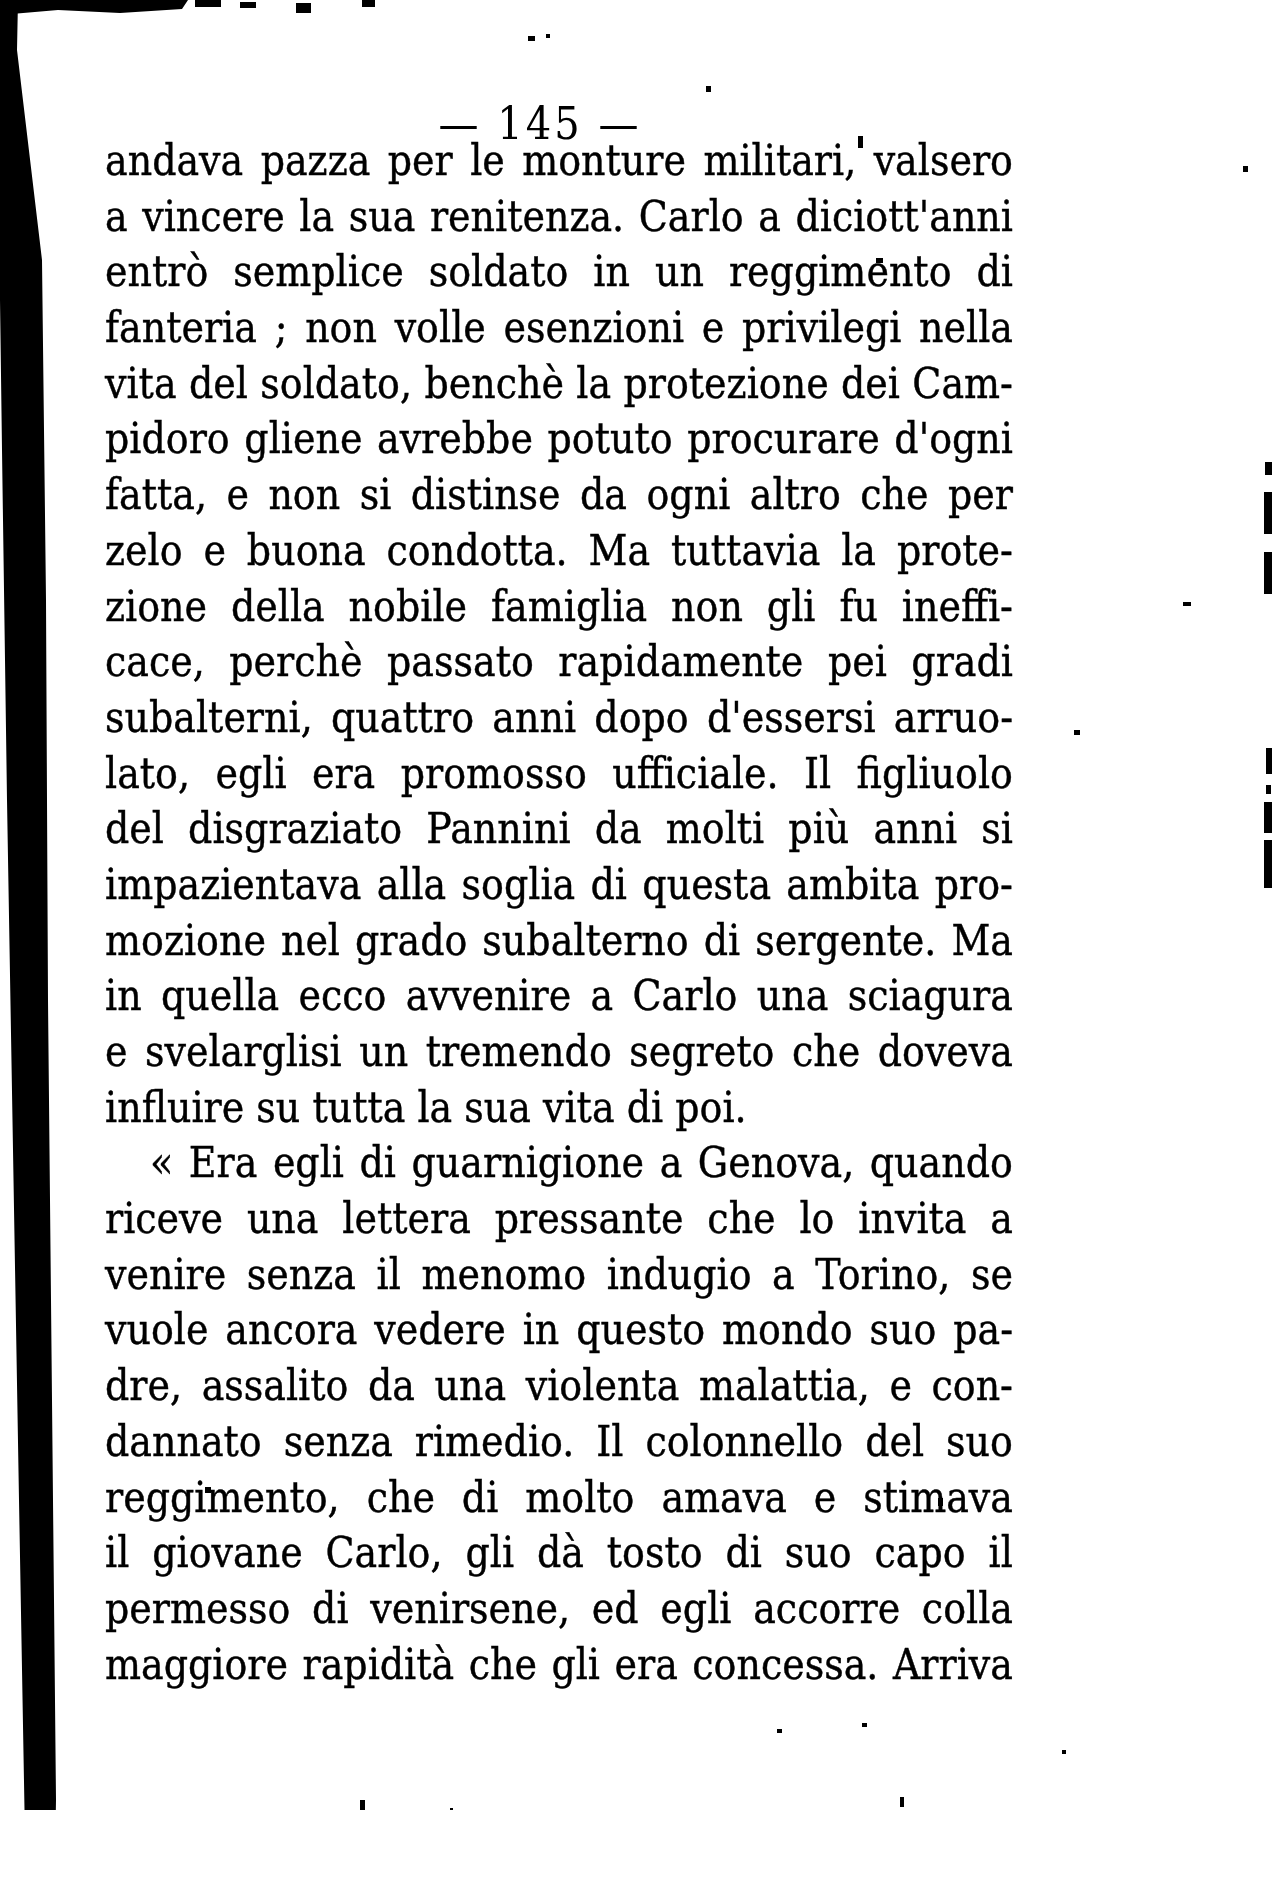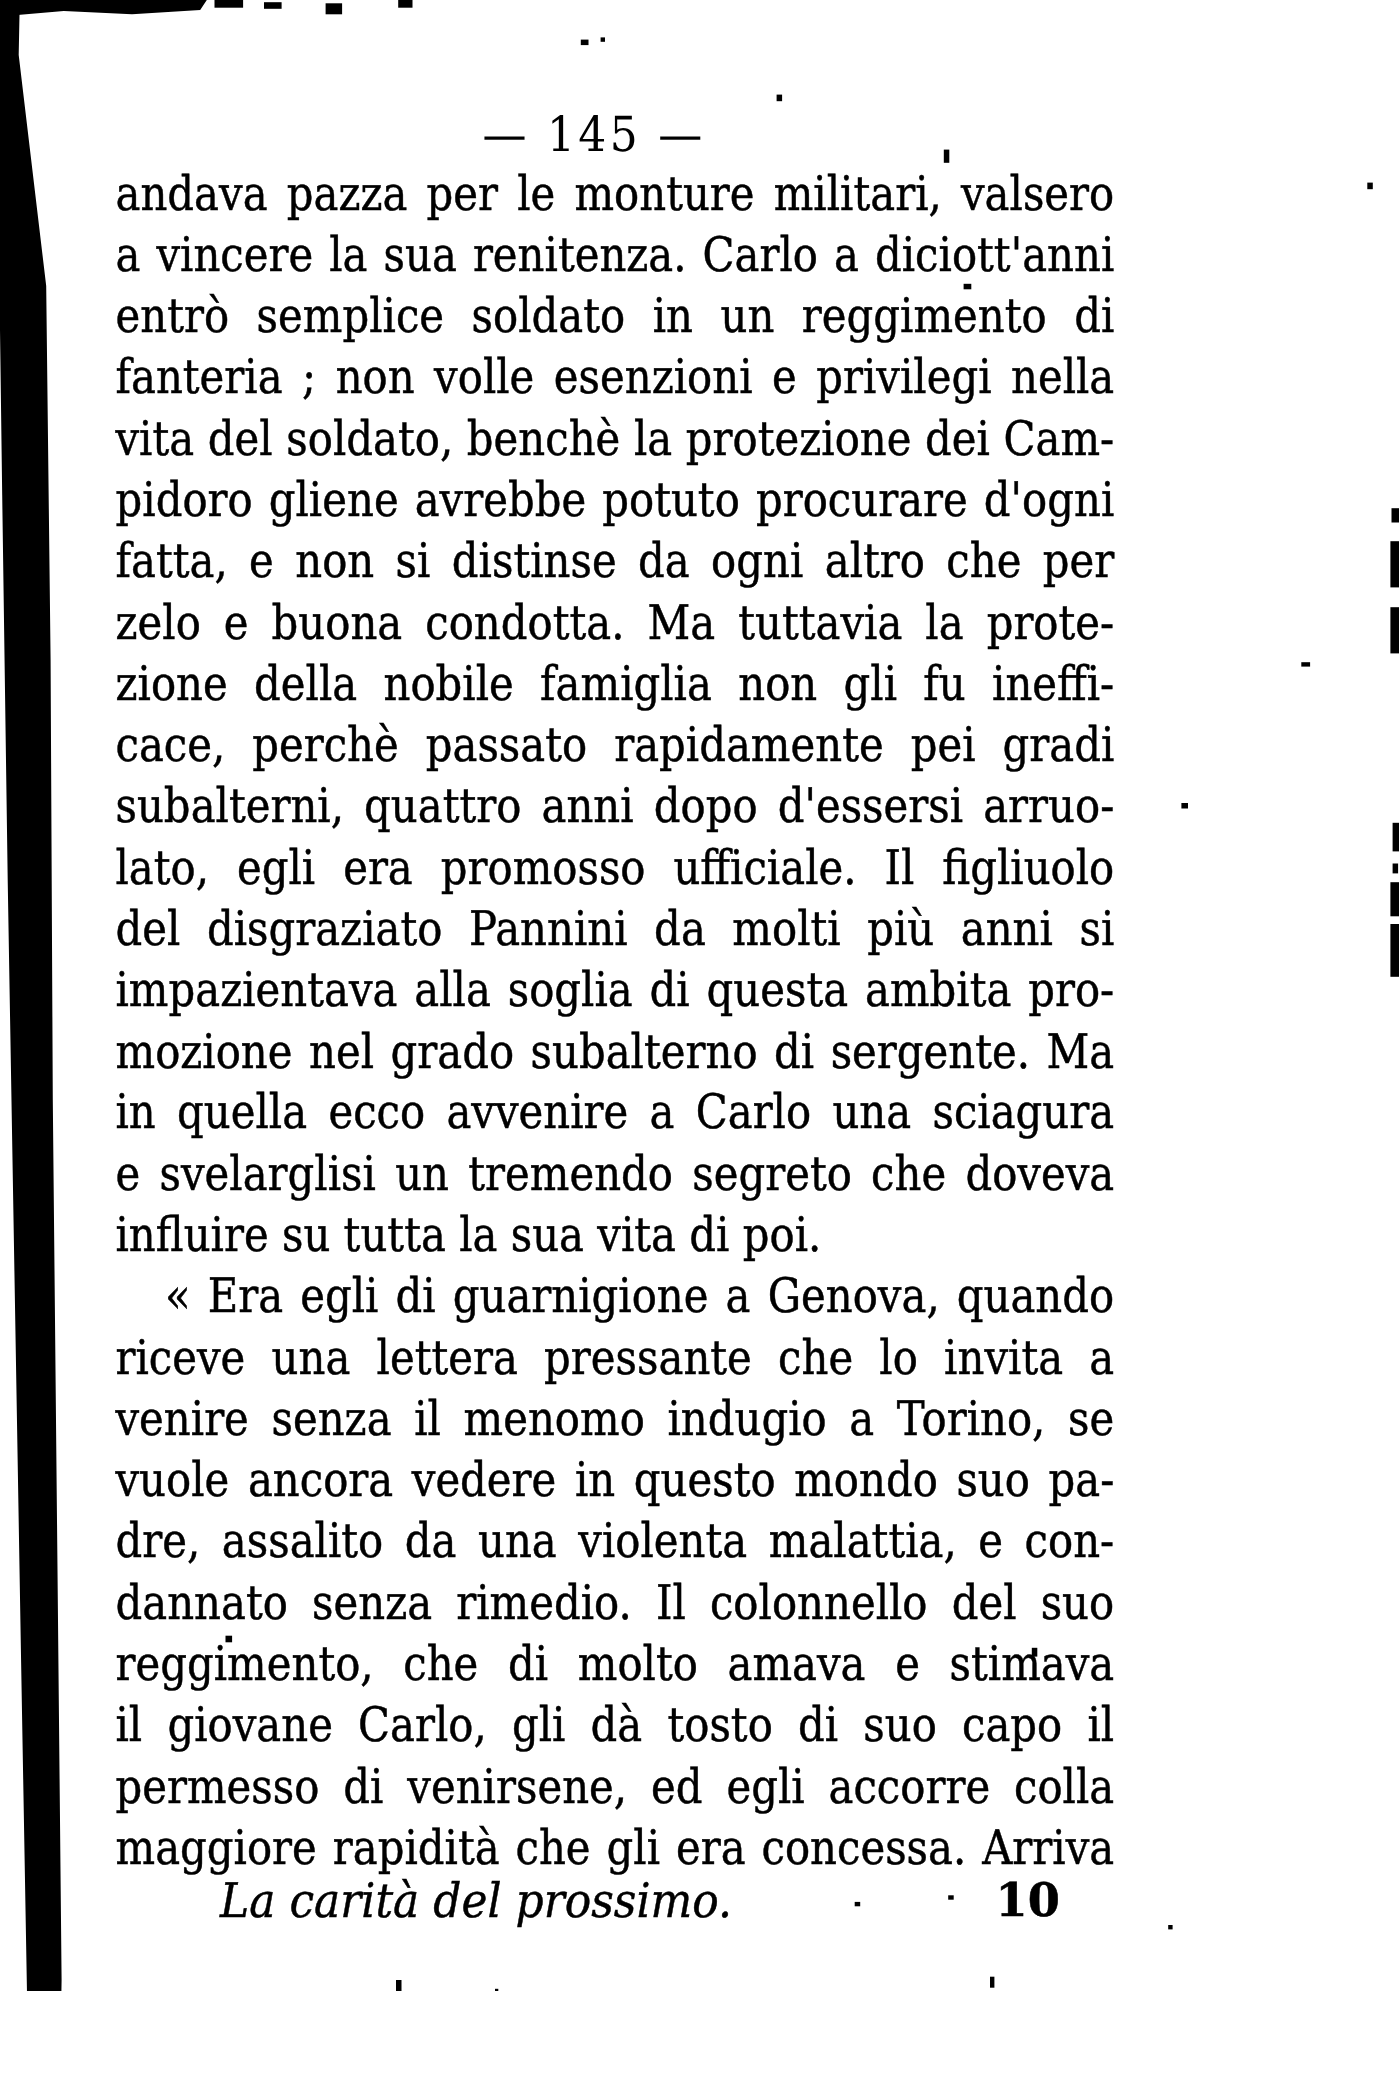--- a/index.html
+++ b/index.html
@@ -8,21 +8,21 @@
     position:relative; width:1272px; height:1810px;
     background:var(--paper); color:var(--ink);
     font-family:"DejaVu Serif", serif; overflow:hidden;
   }
   .artifacts { position:absolute; left:0; top:0; pointer-events:none; }
   .pageno {
     position:absolute; top:98px; left:105px; width:870px;
     text-align:center; font-size:40px; letter-spacing:3px;
     transform:scaleY(1.1); transform-origin:top center;
   }
-  .body-text { position:absolute; top:149px; left:105px; width:908px; }
+  .body-text { position:absolute; top:133px; left:105px; width:908px; }
   .text-line {
     height:55.7px; line-height:55.7px; font-size:38px;
     white-space:nowrap; transform:scaleY(1.14); transform-origin:center left;
     -webkit-text-stroke:0.4px currentColor;
   }
   .text-line.just { display:flex; justify-content:space-between; }
   .footer {
     position:absolute; top:1697px; left:105px; width:908px; height:58px;
     font-size:40px; line-height:58px;
   }
@@ -349,18 +349,14 @@
         <span>maggiore</span>
         <span>rapidità</span>
         <span>che</span>
         <span>gli</span>
         <span>era</span>
         <span>concessa.</span>
         <span>Arriva</span>
       </div>
     </div>
 
-  <div class="footer">
-    <span class="booktitle">La carità del prossimo.</span>
-    <span class="sig">10</span>
-  </div>
 
 </div>
 
 </body></html>

